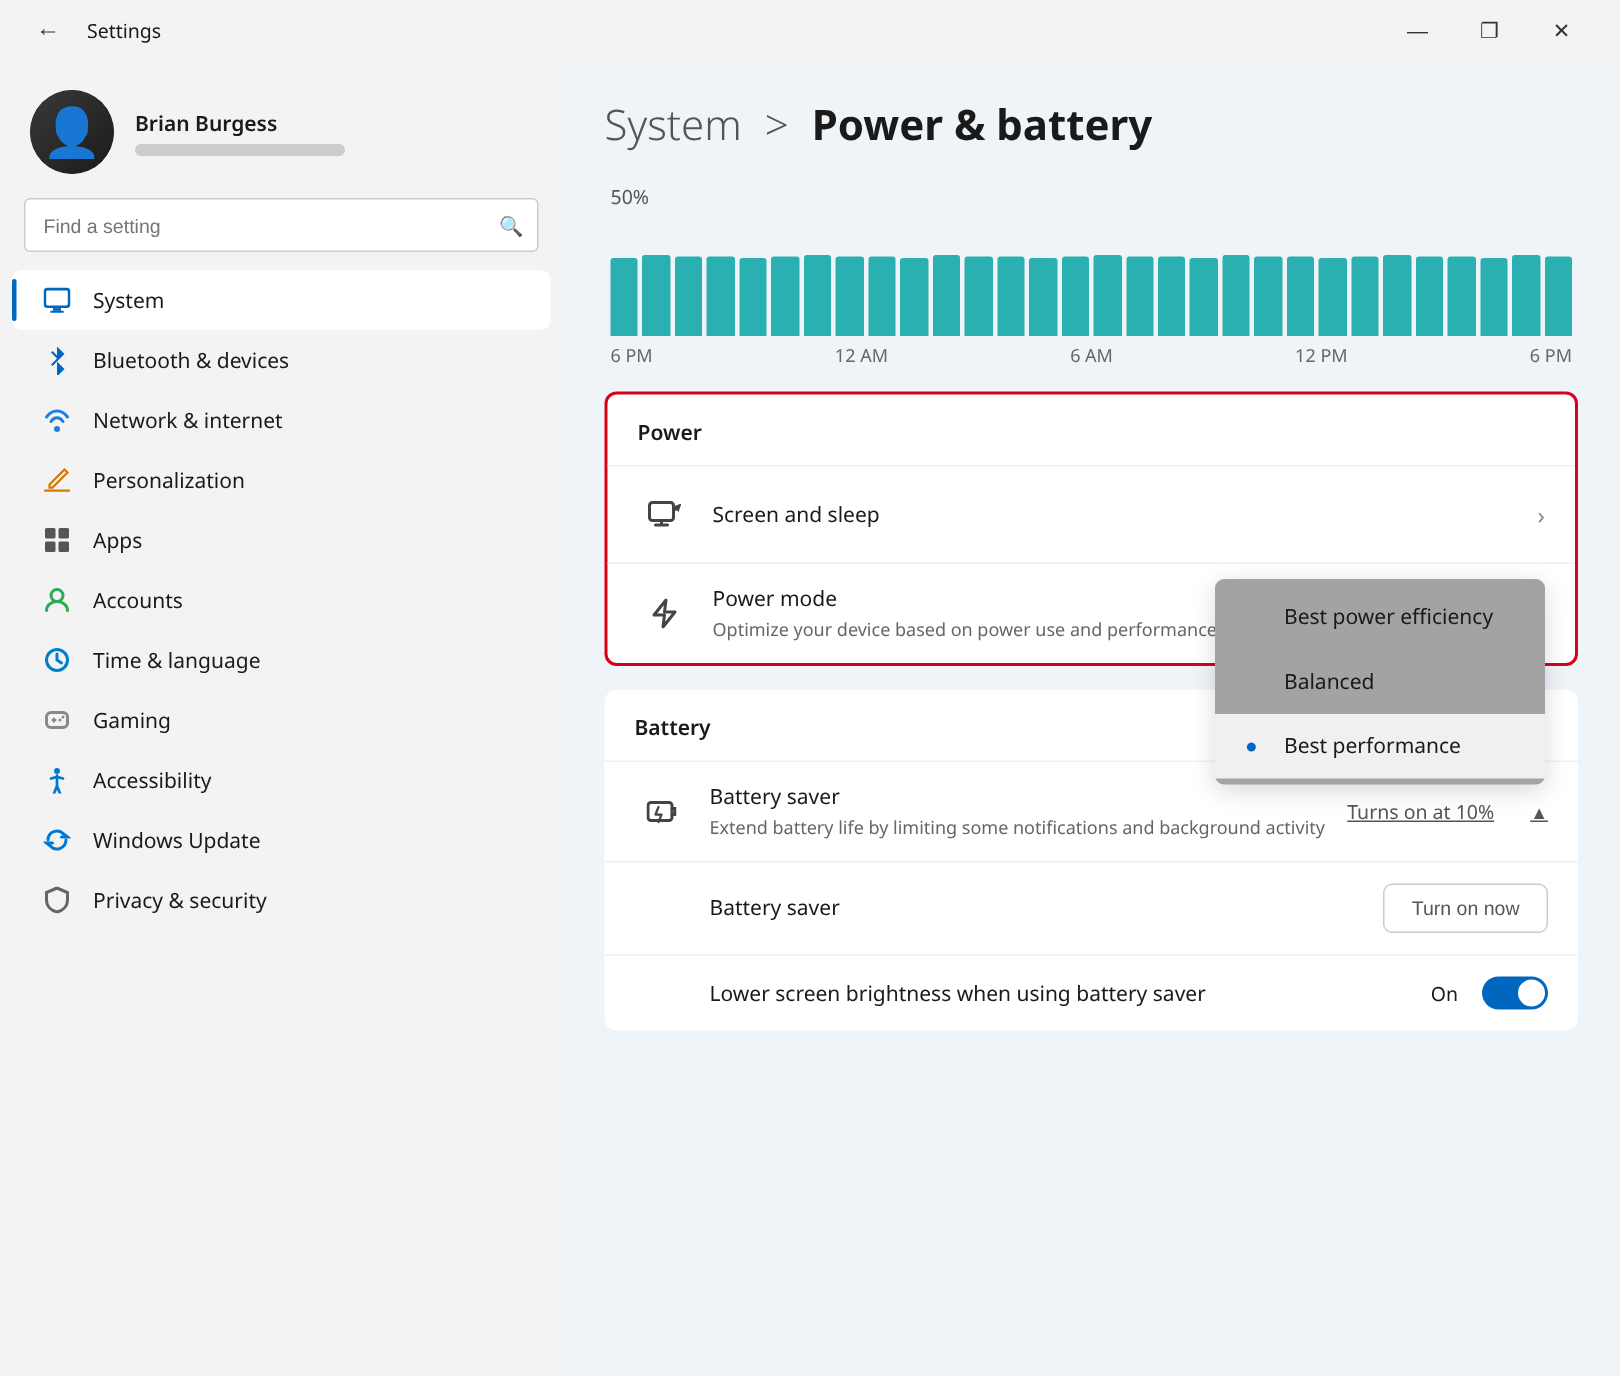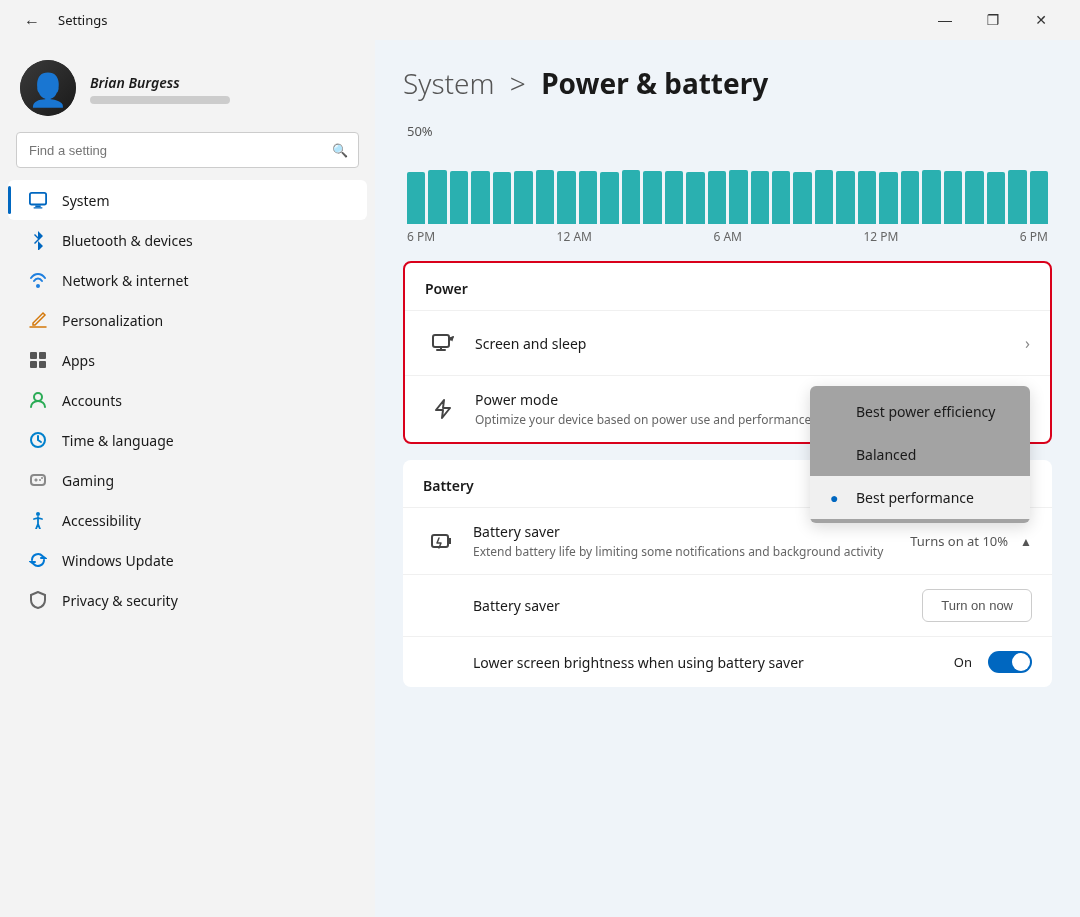--- a/index.html
+++ b/index.html
@@ -104,21 +104,20 @@
       font-size: 32px;
       position: absolute;
       top: 50%;
       left: 50%;
       transform: translate(-50%, -50%);
     }
     .user-info {
       display: flex;
       flex-direction: column;
       gap: 4px;
-      font-style: italic;
     }
     .user-name {
       font-size: 14px;
       font-weight: 600;
       color: #1a1a1a;
     }
     .user-email-bar {
       height: 8px;
       width: 140px;
       background: #ccc;
@@ -316,21 +315,22 @@
       color: #0067c0;
       font-size: 14px;
     }
     
     .battery-section { background: white; border-radius: 8px; margin-bottom: 16px; }
     .battery-header-status {
       font-size: 13px;
       color: #555;
       display: flex;
       align-items: center;
-      gap: 12px;
+      gap: 24px;
+      text-decoration: underline;
     }
     .chevron-up { font-size: 12px; color: #555; }
     .turn-on-btn {
       background: white;
       border: 1px solid #ccc;
       border-radius: 6px;
       padding: 8px 18px;
       font-size: 13px;
       color: #555;
       cursor: pointer;

